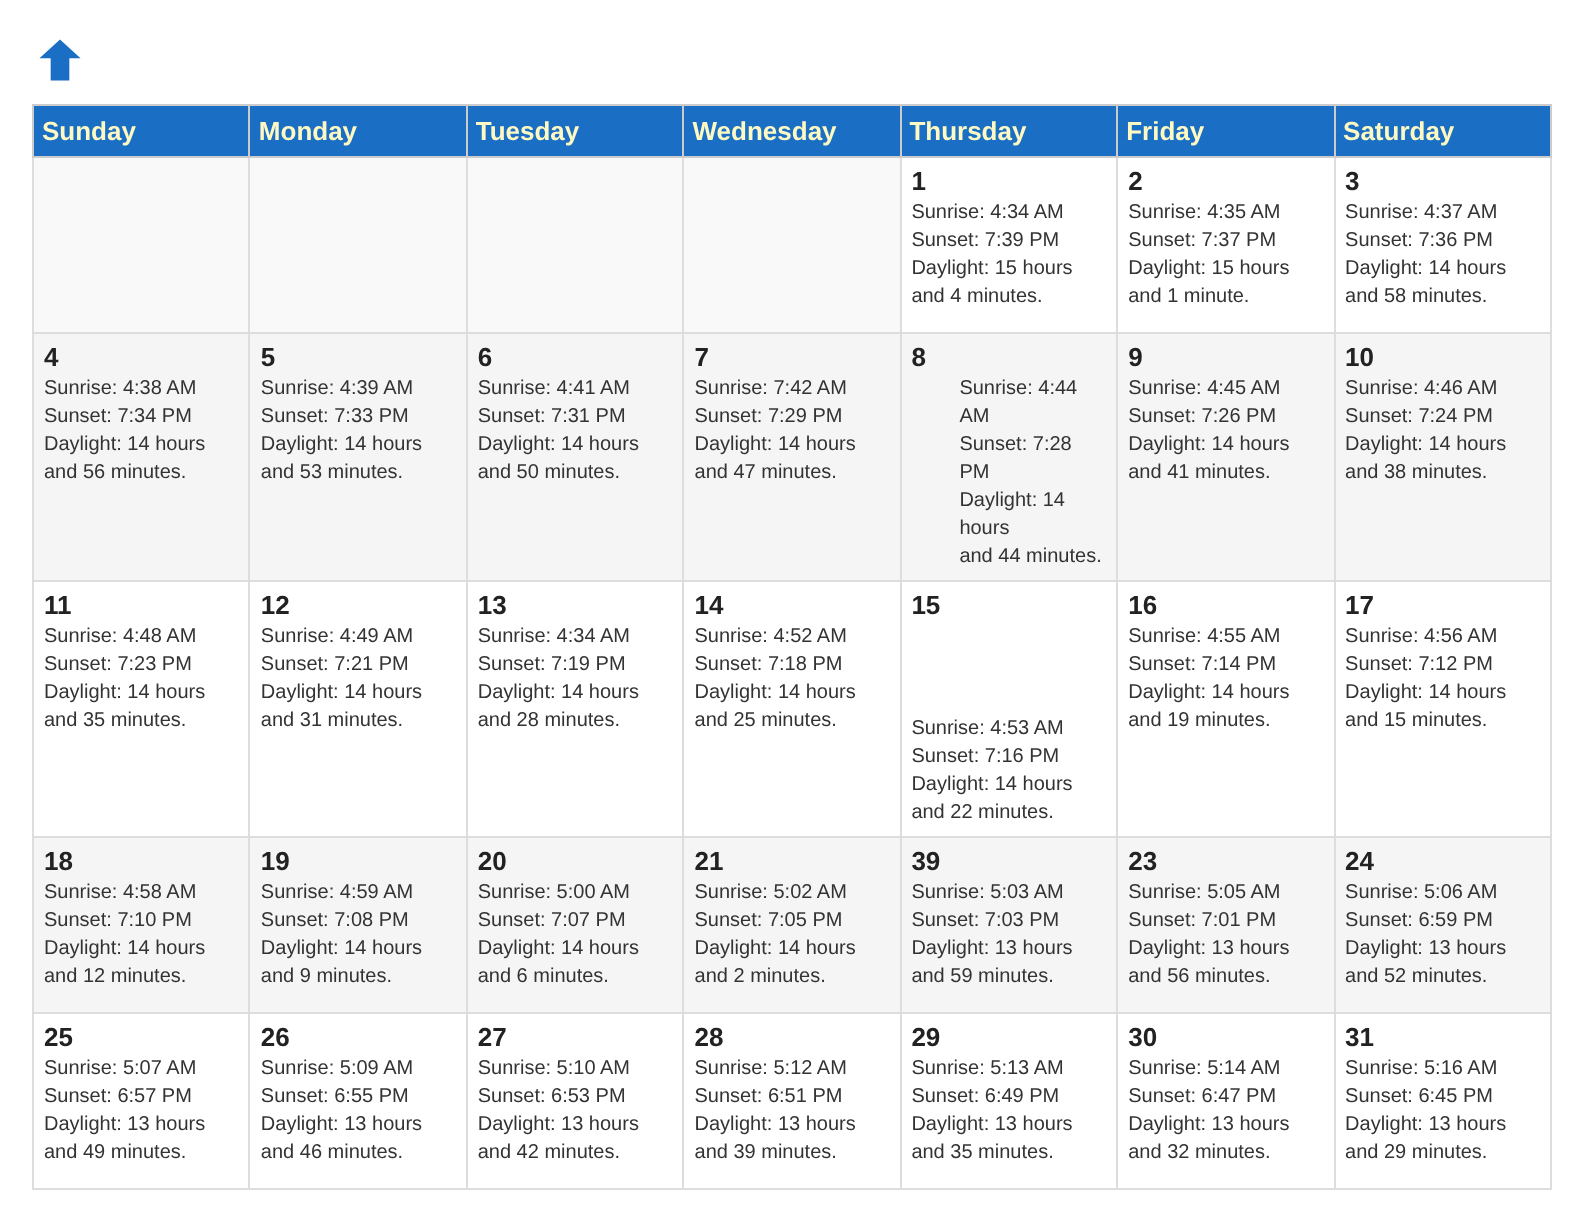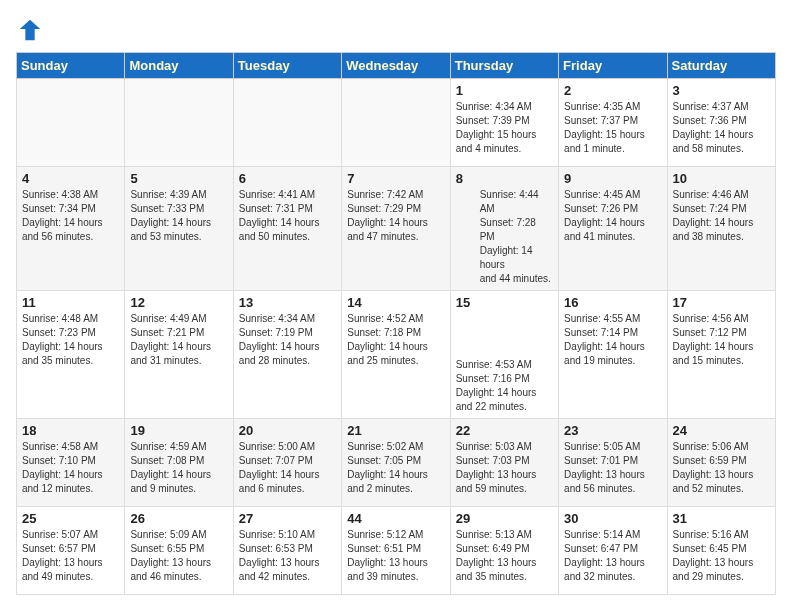--- a/index.html
+++ b/index.html
@@ -271,21 +271,21 @@
 and 6 minutes.</div>
         </td>
         <td>
           <span class="day-num">21</span>
           <div class="day-info" style="white-space: pre-line;">Sunrise: 5:02 AM
 Sunset: 7:05 PM
 Daylight: 14 hours
 and 2 minutes.</div>
         </td>
         <td>
-          <span class="day-num">22</span>
+          <span class="day-num">39</span>
           <div class="day-info" style="white-space: pre-line;">Sunrise: 5:03 AM
 Sunset: 7:03 PM
 Daylight: 13 hours
 and 59 minutes.</div>
         </td>
         <td>
           <span class="day-num">23</span>
           <div class="day-info" style="white-space: pre-line;">Sunrise: 5:05 AM
 Sunset: 7:01 PM
 Daylight: 13 hours
@@ -315,21 +315,21 @@
 and 46 minutes.</div>
         </td>
         <td>
           <span class="day-num">27</span>
           <div class="day-info" style="white-space: pre-line;">Sunrise: 5:10 AM
 Sunset: 6:53 PM
 Daylight: 13 hours
 and 42 minutes.</div>
         </td>
         <td>
-          <span class="day-num">44</span>
+          <span class="day-num">28</span>
           <div class="day-info" style="white-space: pre-line;">Sunrise: 5:12 AM
 Sunset: 6:51 PM
 Daylight: 13 hours
 and 39 minutes.</div>
         </td>
         <td>
           <span class="day-num">29</span>
           <div class="day-info" style="white-space: pre-line;">Sunrise: 5:13 AM
 Sunset: 6:49 PM
 Daylight: 13 hours

